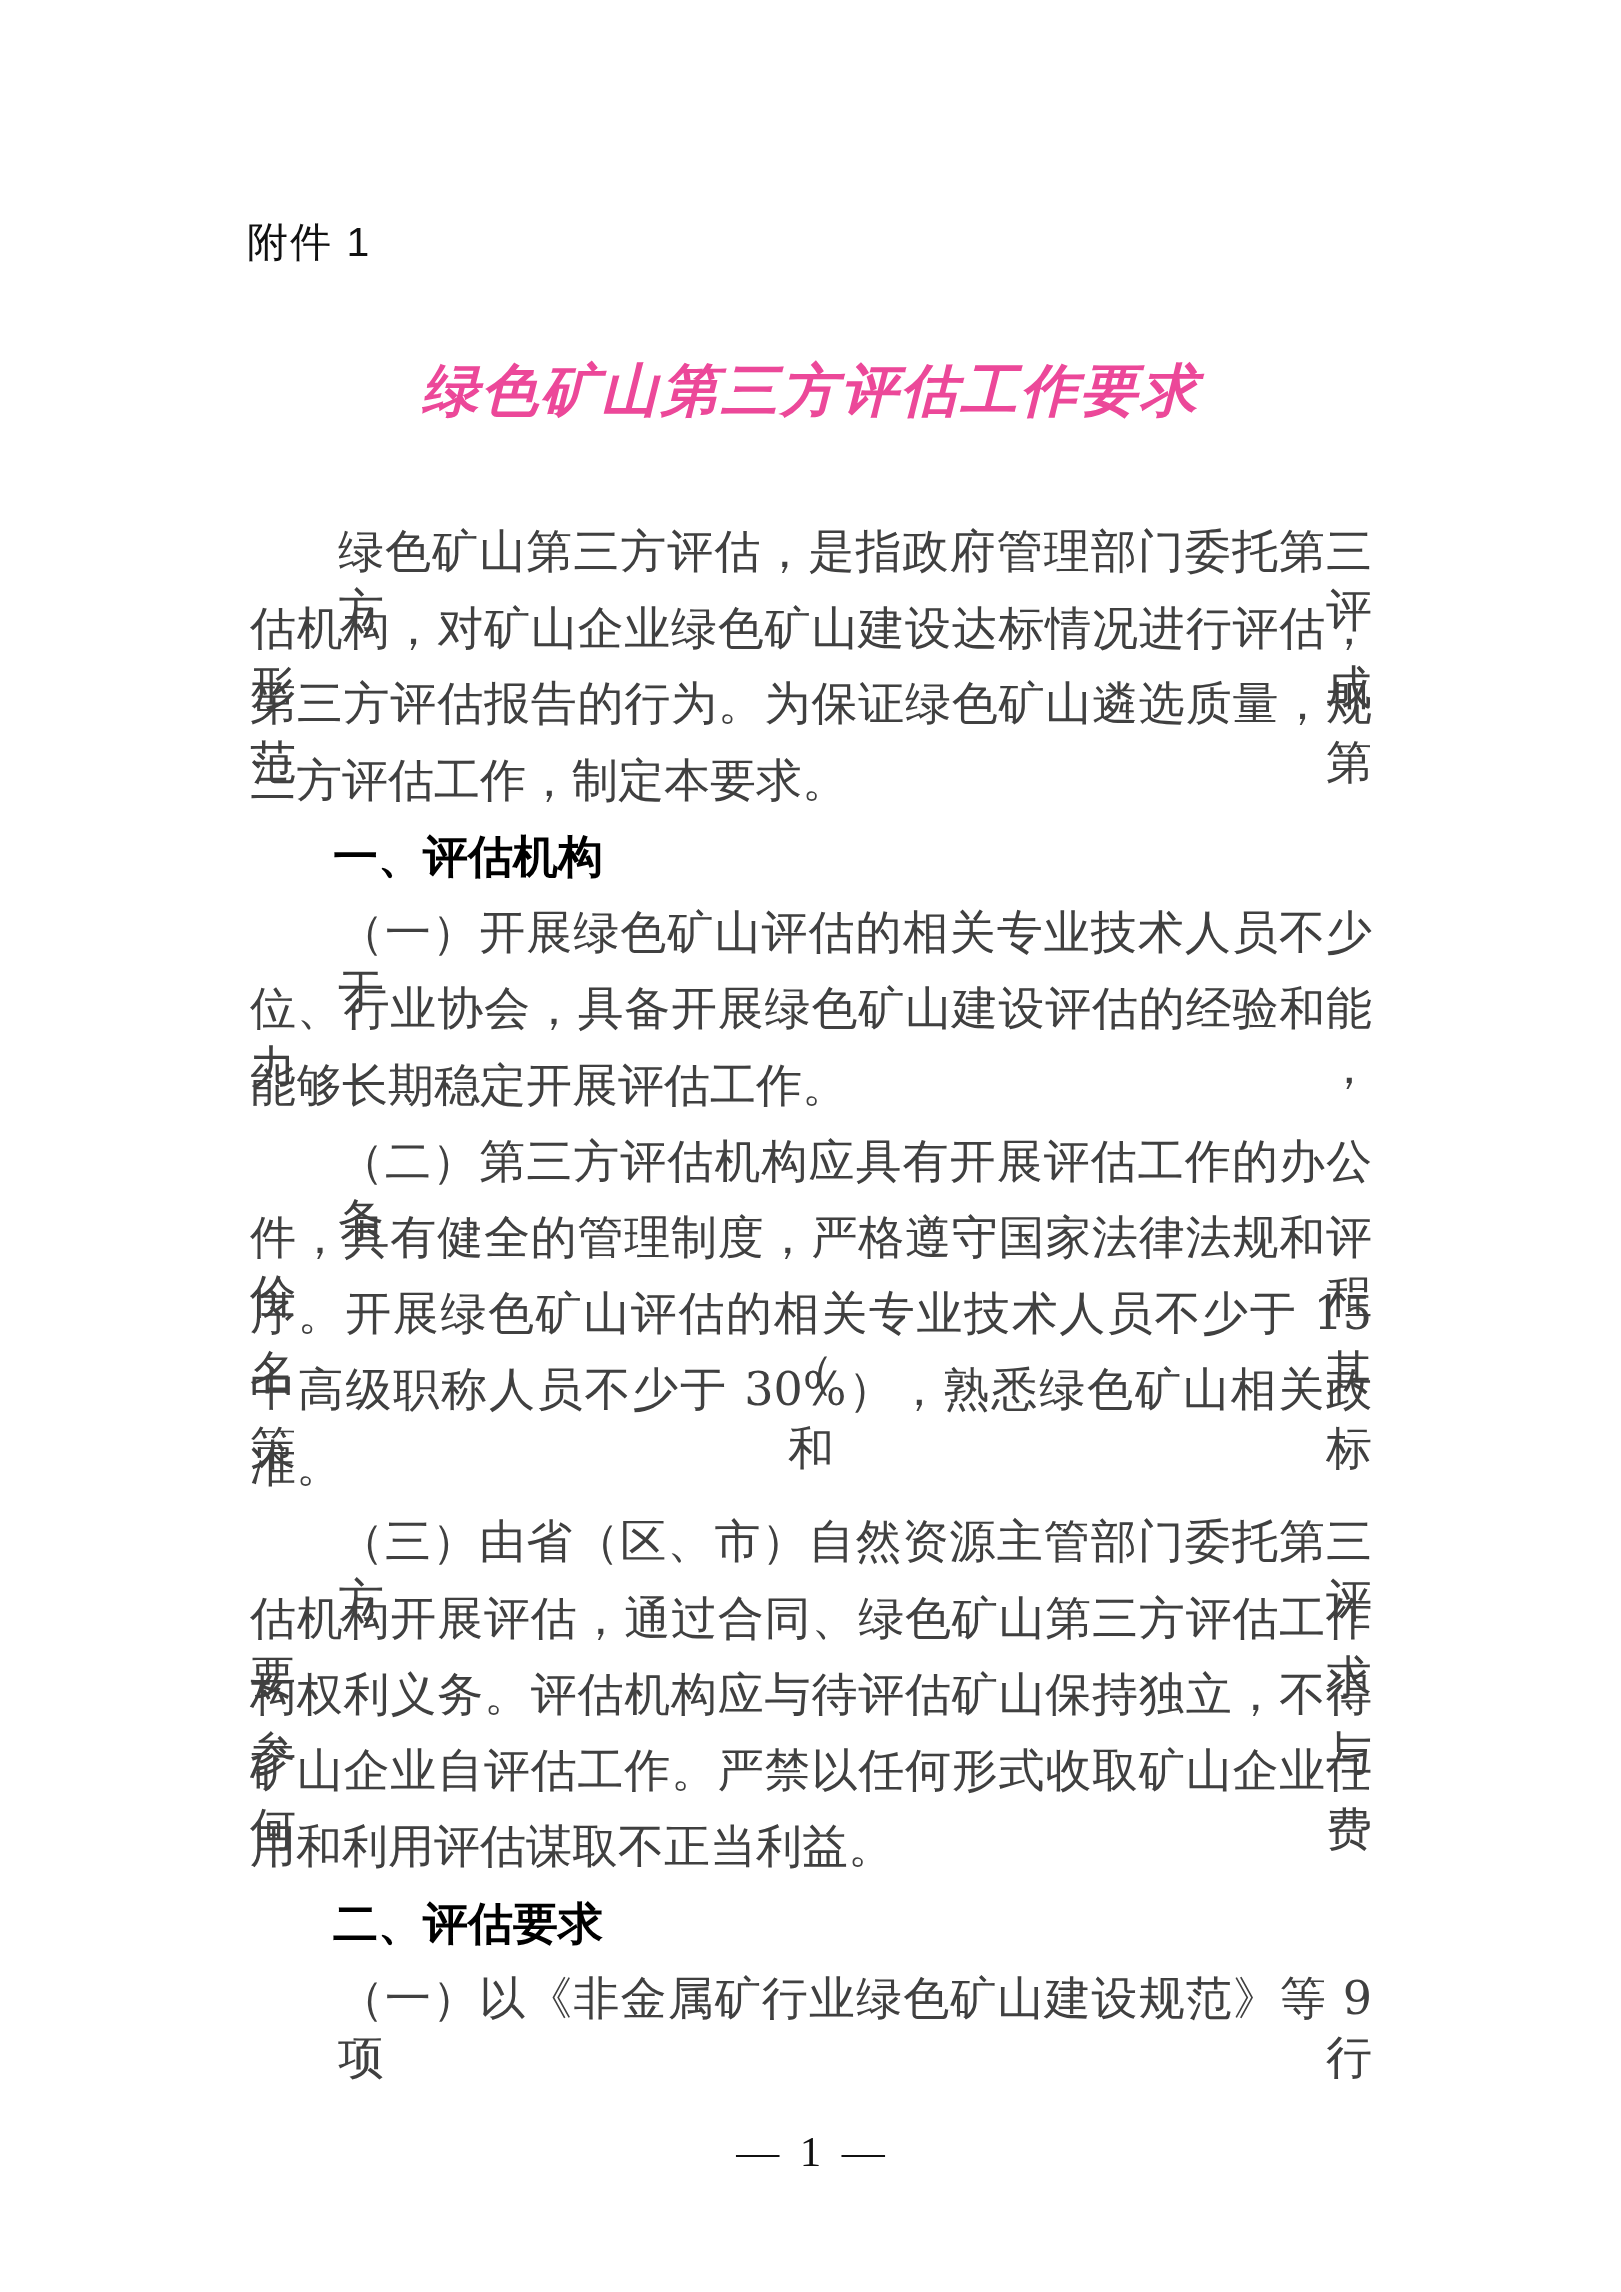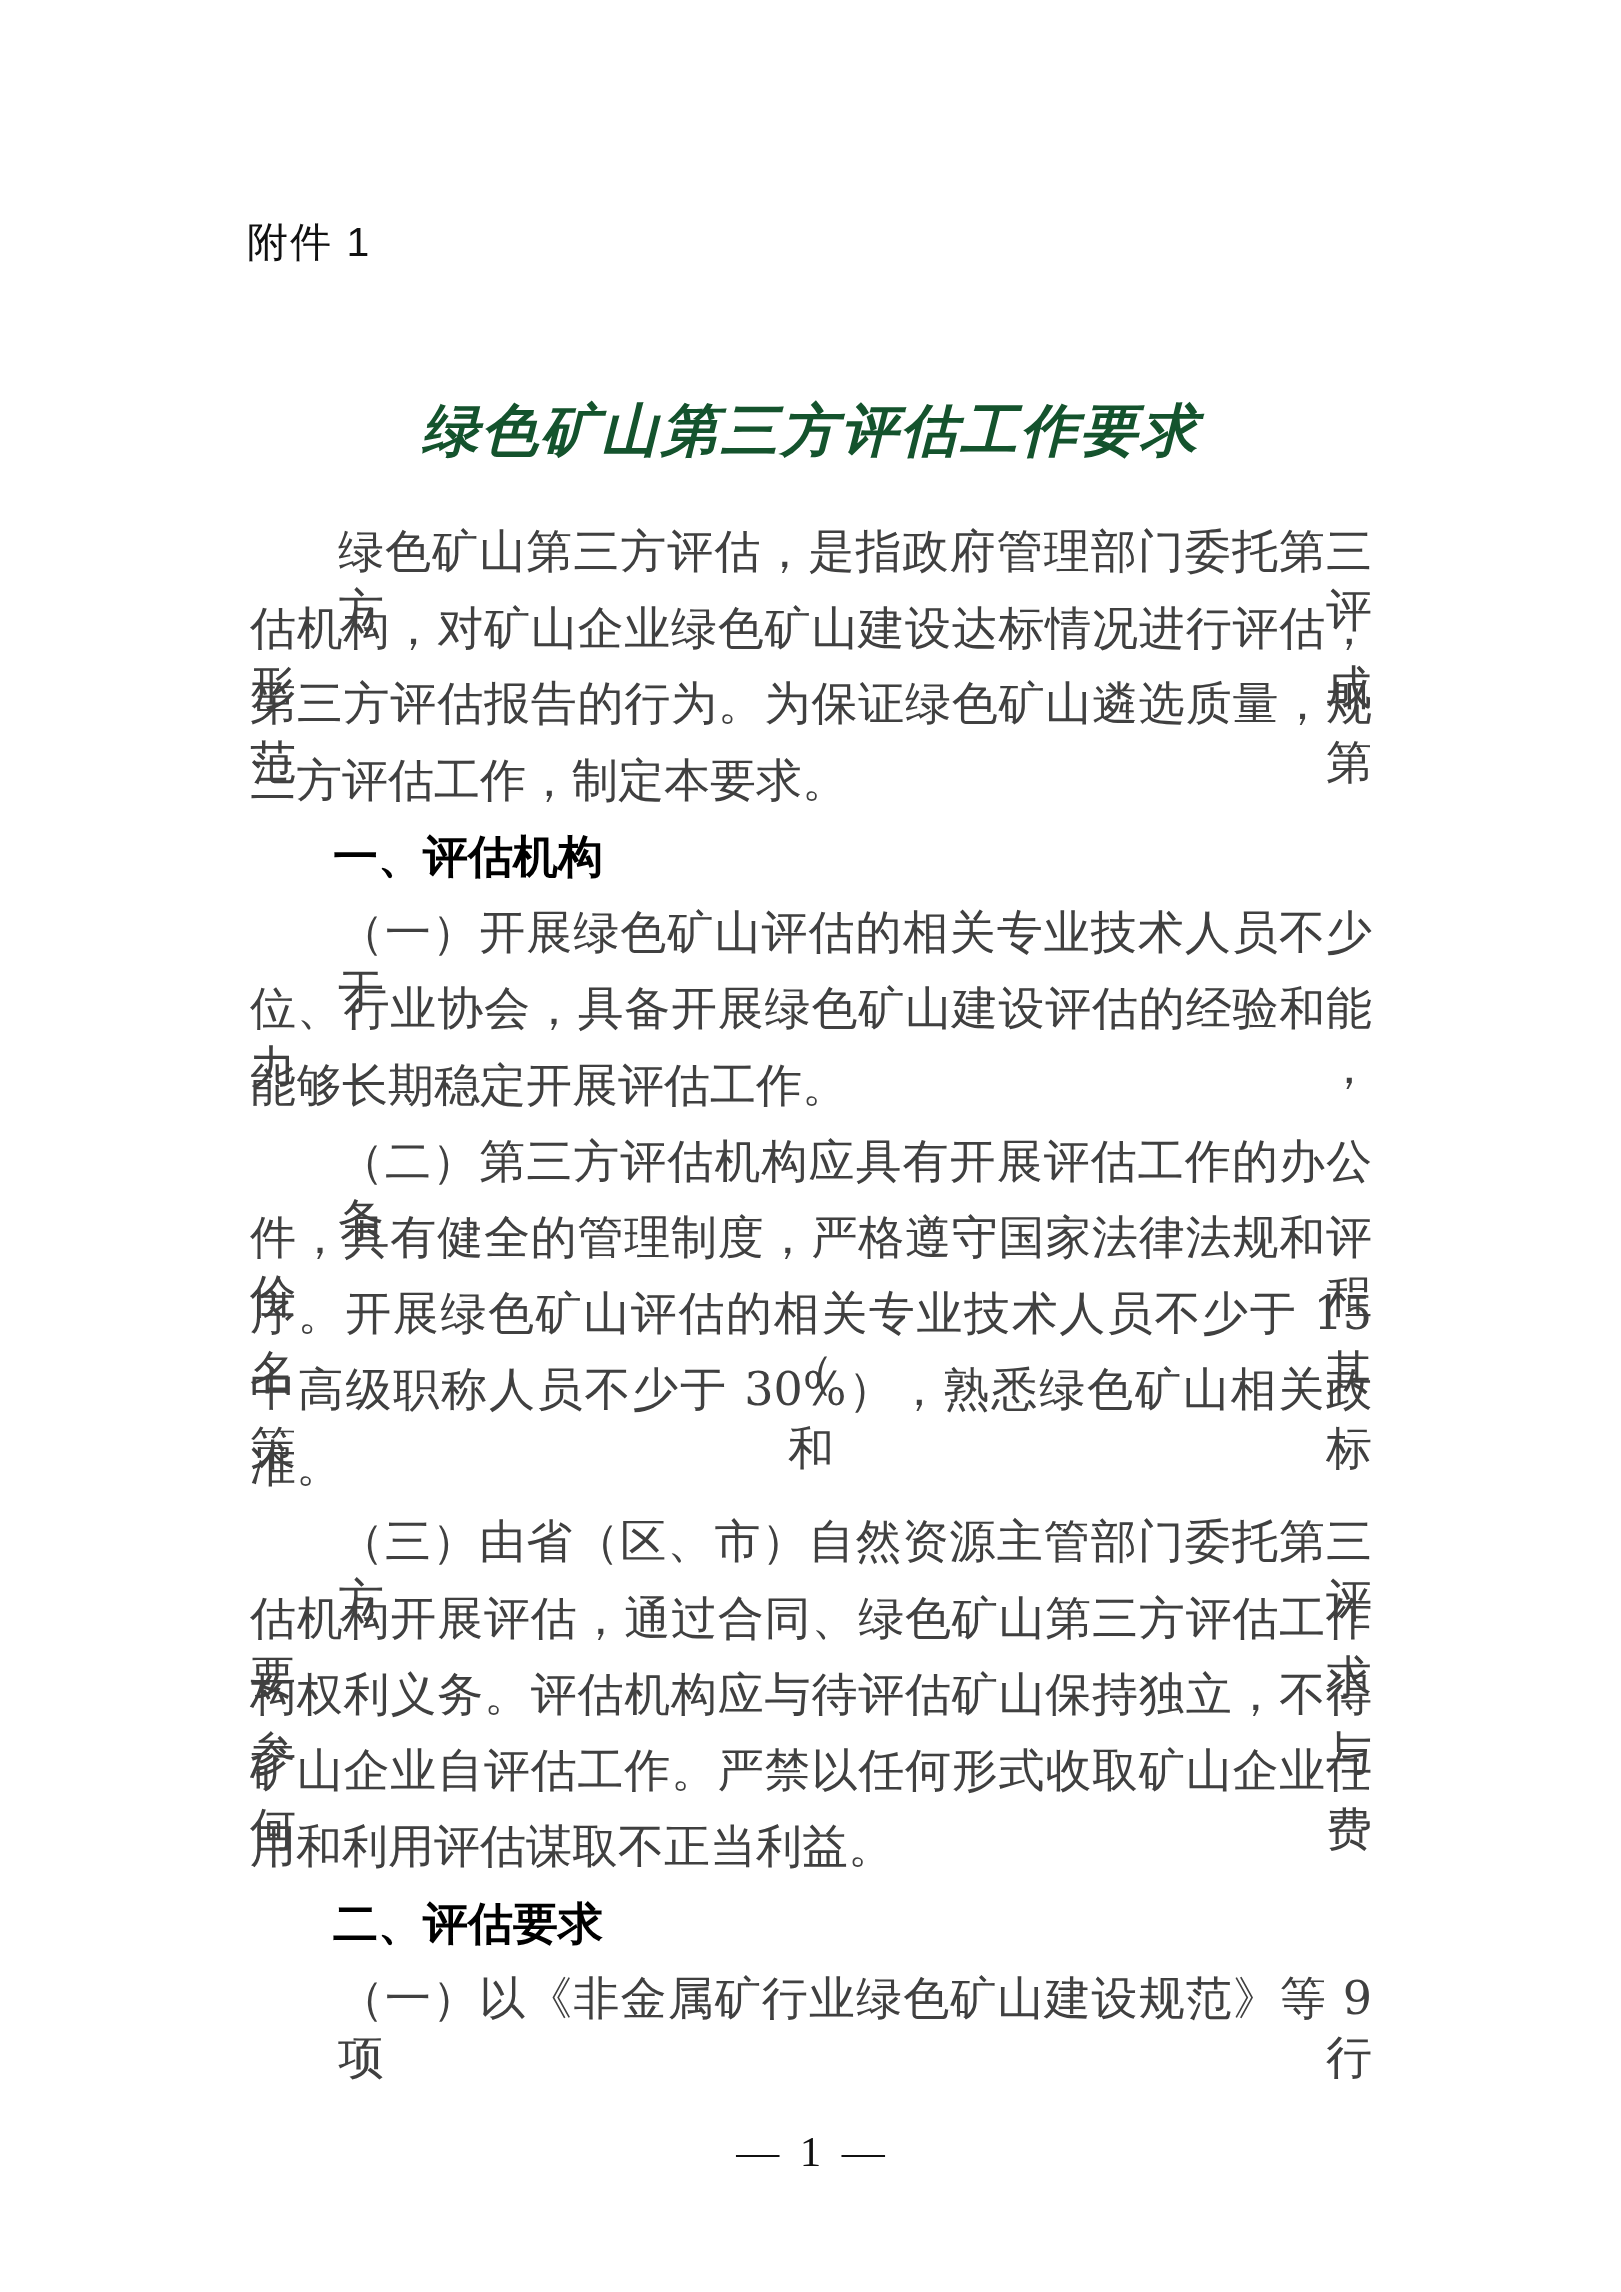--- a/index.html
+++ b/index.html
@@ -9,21 +9,21 @@
     position: absolute; left: 247px; top: 218px;
     font-family: "Liberation Sans", "DejaVu Sans", sans-serif;
     font-size: 41px; line-height: 49px; color: #111;
     letter-spacing: 2px;
   }
   .doc-title {
     position: absolute; left: 0; top: 355px; width: 1621px;
     text-align: center;
     font-family: "DejaVu Serif", "Liberation Serif", serif;
     font-size: 57px; line-height: 69px; font-weight: bold; font-style: italic;
-    letter-spacing: 2.9px; color: #14532d; margin-top: 40px;
+    letter-spacing: 2.9px; color: #ec4899;
   }
   .line {
     position: absolute; left: 250px; width: 1122px; height: 59px;
     font-family: "DejaVu Serif", "Liberation Serif", serif;
     font-size: 46px; line-height: 59px; color: #404040;
     white-space: nowrap; overflow: visible;
   }
   .line.justify { text-align: justify; text-align-last: justify; white-space: normal; }
   .line.indent { left: 338px; width: 1034px; }
   .heading {

